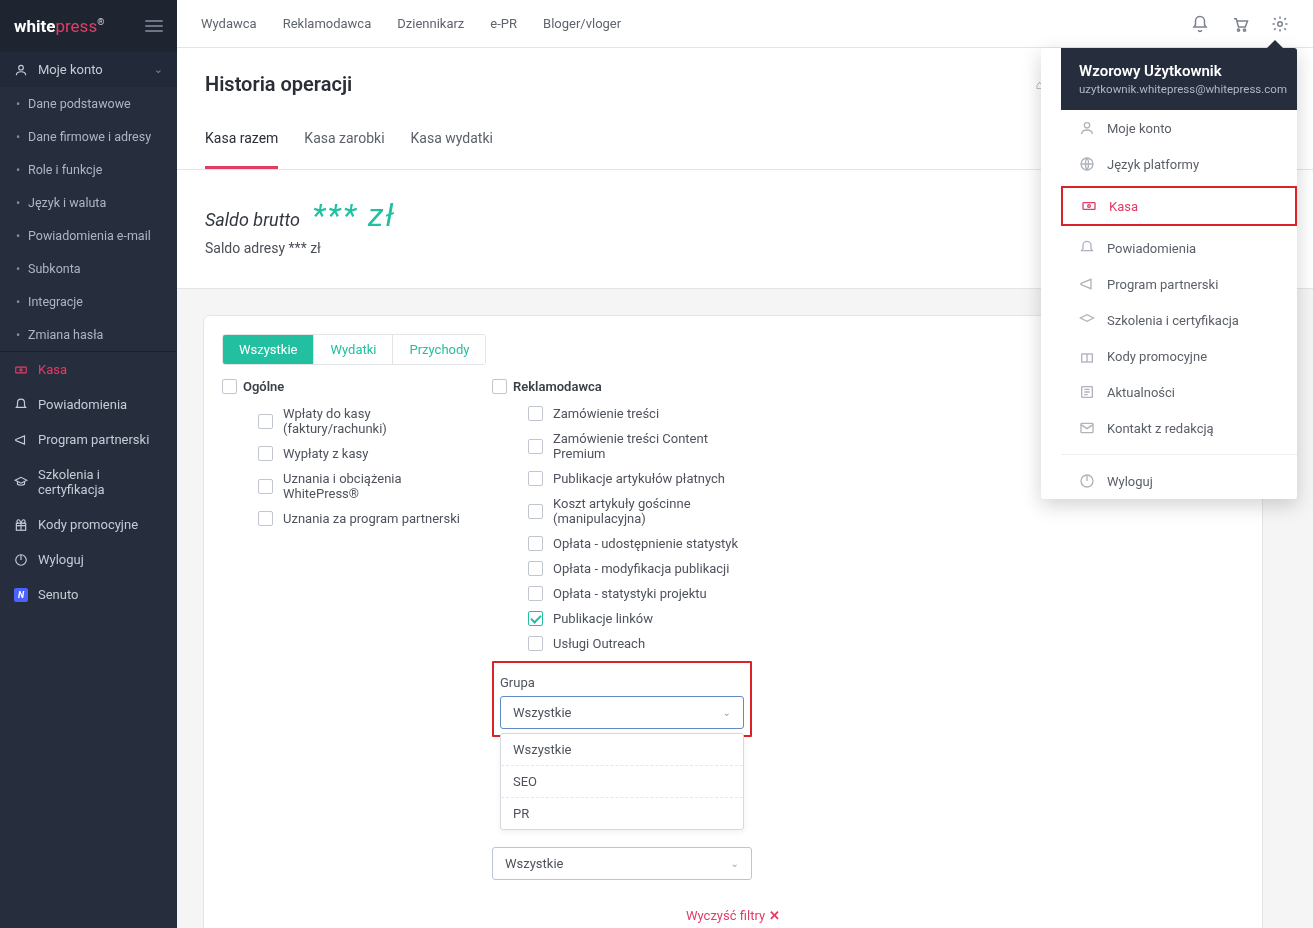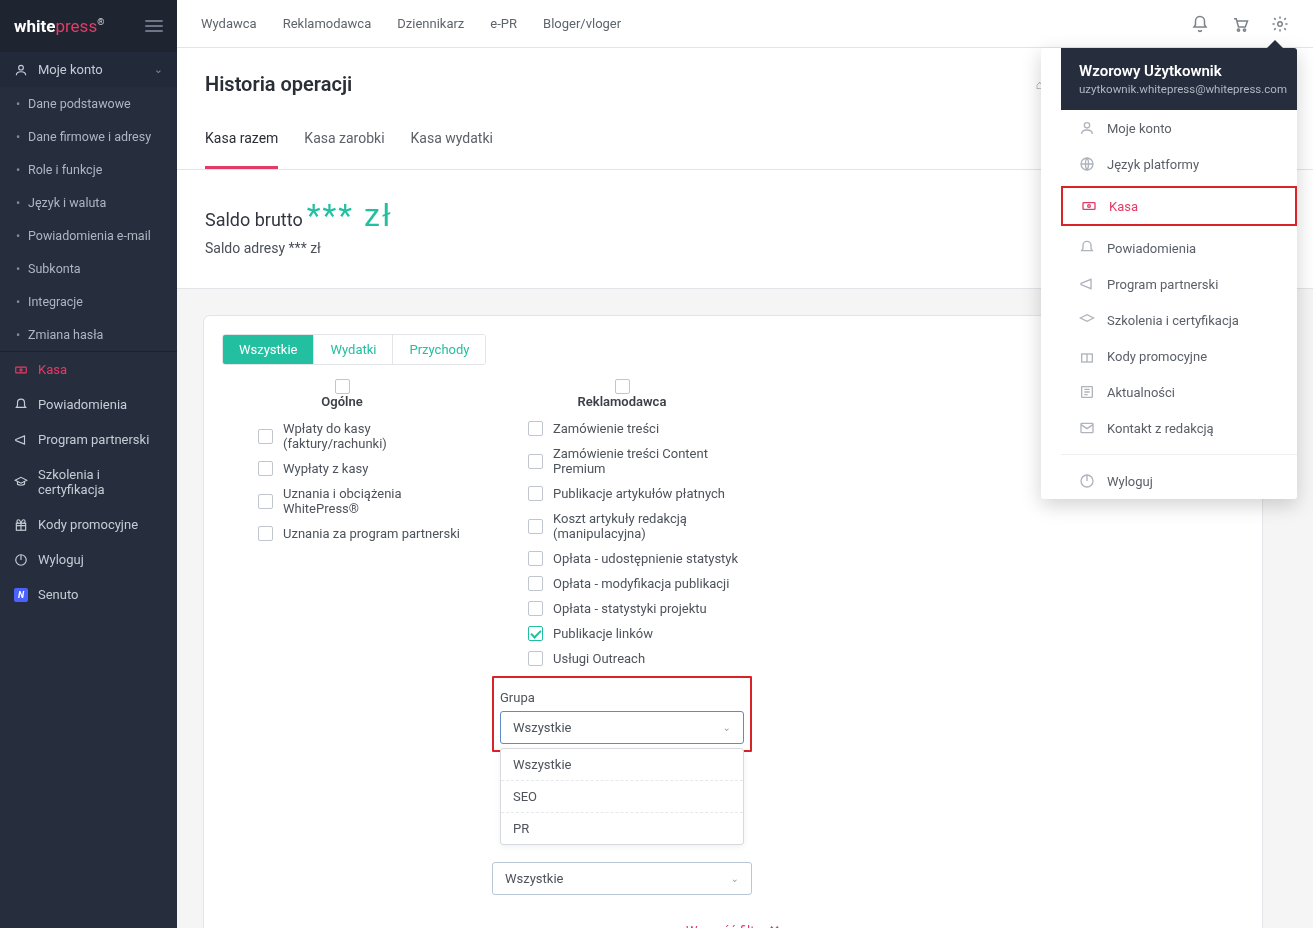--- a/index.html
+++ b/index.html
@@ -50,39 +50,39 @@
   .page-head-row{display:flex;justify-content:space-between;align-items:center;margin-bottom:34px;}
   .page-title{font-size:20px;font-weight:600;color:#2a2e36;}
   .breadcrumb{font-size:12.5px;color:#878c94;}
   .breadcrumb a{color:#878c94;text-decoration:none;}
   .breadcrumb .sep{margin:0 6px;}
   .tabs{display:flex;gap:26px;font-size:14px;}
   .tab{padding-bottom:20px;color:#5c616a;cursor:pointer;border-bottom:3px solid transparent;}
   .tab.active{color:#2a2e36;border-bottom-color:var(--accent-pink);}
 
   .balance-block{background:#fff;padding:26px 28px 32px;border-bottom:1px solid var(--border);}
-  .balance-brutto{display:flex;align-items:baseline;gap:4px;}
+  .balance-brutto{display:flex;align-items:baseline;gap:12px;font-style:italic;}
   .balance-brutto .lbl{font-size:18px;color:#313640;}
   .balance-brutto .val{font-size:32px;color:var(--accent-teal);font-weight:400;letter-spacing:2px;}
   .balance-netto{font-size:14px;color:#4a4f58;margin-top:6px;}
 
   .filters-wrap{padding:26px;}
   .filters-panel{background:#fff;border:1px solid var(--border);border-radius:7px;padding:18px 18px 28px;max-width:1060px;position:relative;}
   .toggle-btns{display:inline-flex;border:1px solid var(--border);border-radius:3px;overflow:hidden;margin-bottom:14px;}
   .toggle-btns span{padding:7px 16px;font-size:13px;cursor:pointer;color:var(--accent-teal);background:#fff;}
   .toggle-btns span.active{background:var(--accent-teal);color:#fff;}
   .toggle-btns span + span{border-left:1px solid var(--border);}
 
   .date-picker{position:absolute;top:18px;right:18px;border:1px solid var(--border);border-radius:3px;padding:7px 12px;display:flex;align-items:center;gap:8px;font-size:13px;color:#4f555e;background:#fff;cursor:pointer;}
 
   .filter-cols{display:flex;gap:30px;align-items:flex-start;}
   .fcol{flex:0 0 auto;}
   .fcol.general{width:240px;}
   .fcol.adv{width:260px;}
-  .group-head{display:flex;align-items:center;gap:0;font-size:13px;font-weight:600;color:#3a3f48;margin-bottom:12px;flex-direction:column;}
+  .group-head{display:flex;align-items:center;gap:6px;font-size:13px;font-weight:600;color:#3a3f48;margin-bottom:12px;}
   .chk{display:flex;align-items:center;gap:10px;font-size:13px;color:#4e535c;margin-bottom:10px;cursor:pointer;padding-left:36px;}
   .chk .box{width:15px;height:15px;border:1px solid #c0c5ce;border-radius:2px;background:#fff;flex-shrink:0;display:inline-flex;align-items:center;justify-content:center;}
   .chk.checked .box{border-color:var(--accent-teal);}
   .chk.checked .box::after{content:"";width:8px;height:4px;border-left:2px solid var(--accent-teal);border-bottom:2px solid var(--accent-teal);transform:rotate(-45deg);margin-top:-2px;}
 
   .grupa-block{margin-top:6px;position:relative;}
   .field-lbl{font-size:13px;color:#4e535c;margin-bottom:6px;}
   .select{border:1px solid #b9c6d7;border-radius:3px;padding:8px 12px;font-size:13px;color:#4e535c;display:flex;justify-content:space-between;align-items:center;cursor:pointer;background:#fff;}
   .select.open{border-color:#5f8bc7;}
   .select .caret{font-size:10px;color:#9aa2ae;}
@@ -320,21 +320,21 @@
               <div class="chk">
                 <span class="box"></span>
                 <span>Zamówienie treści Content Premium</span>
               </div>
               <div class="chk">
                 <span class="box"></span>
                 <span>Publikacje artykułów płatnych</span>
               </div>
               <div class="chk">
                 <span class="box"></span>
-                <span>Koszt artykuły redakcją (manipulacyjna)</span>
+                <span>Koszt artykuły gościnne (manipulacyjna)</span>
               </div>
               <div class="chk">
                 <span class="box"></span>
                 <span>Opłata - udostępnienie statystyk</span>
               </div>
               <div class="chk">
                 <span class="box"></span>
                 <span>Opłata - modyfikacja publikacji</span>
               </div>
               <div class="chk">

